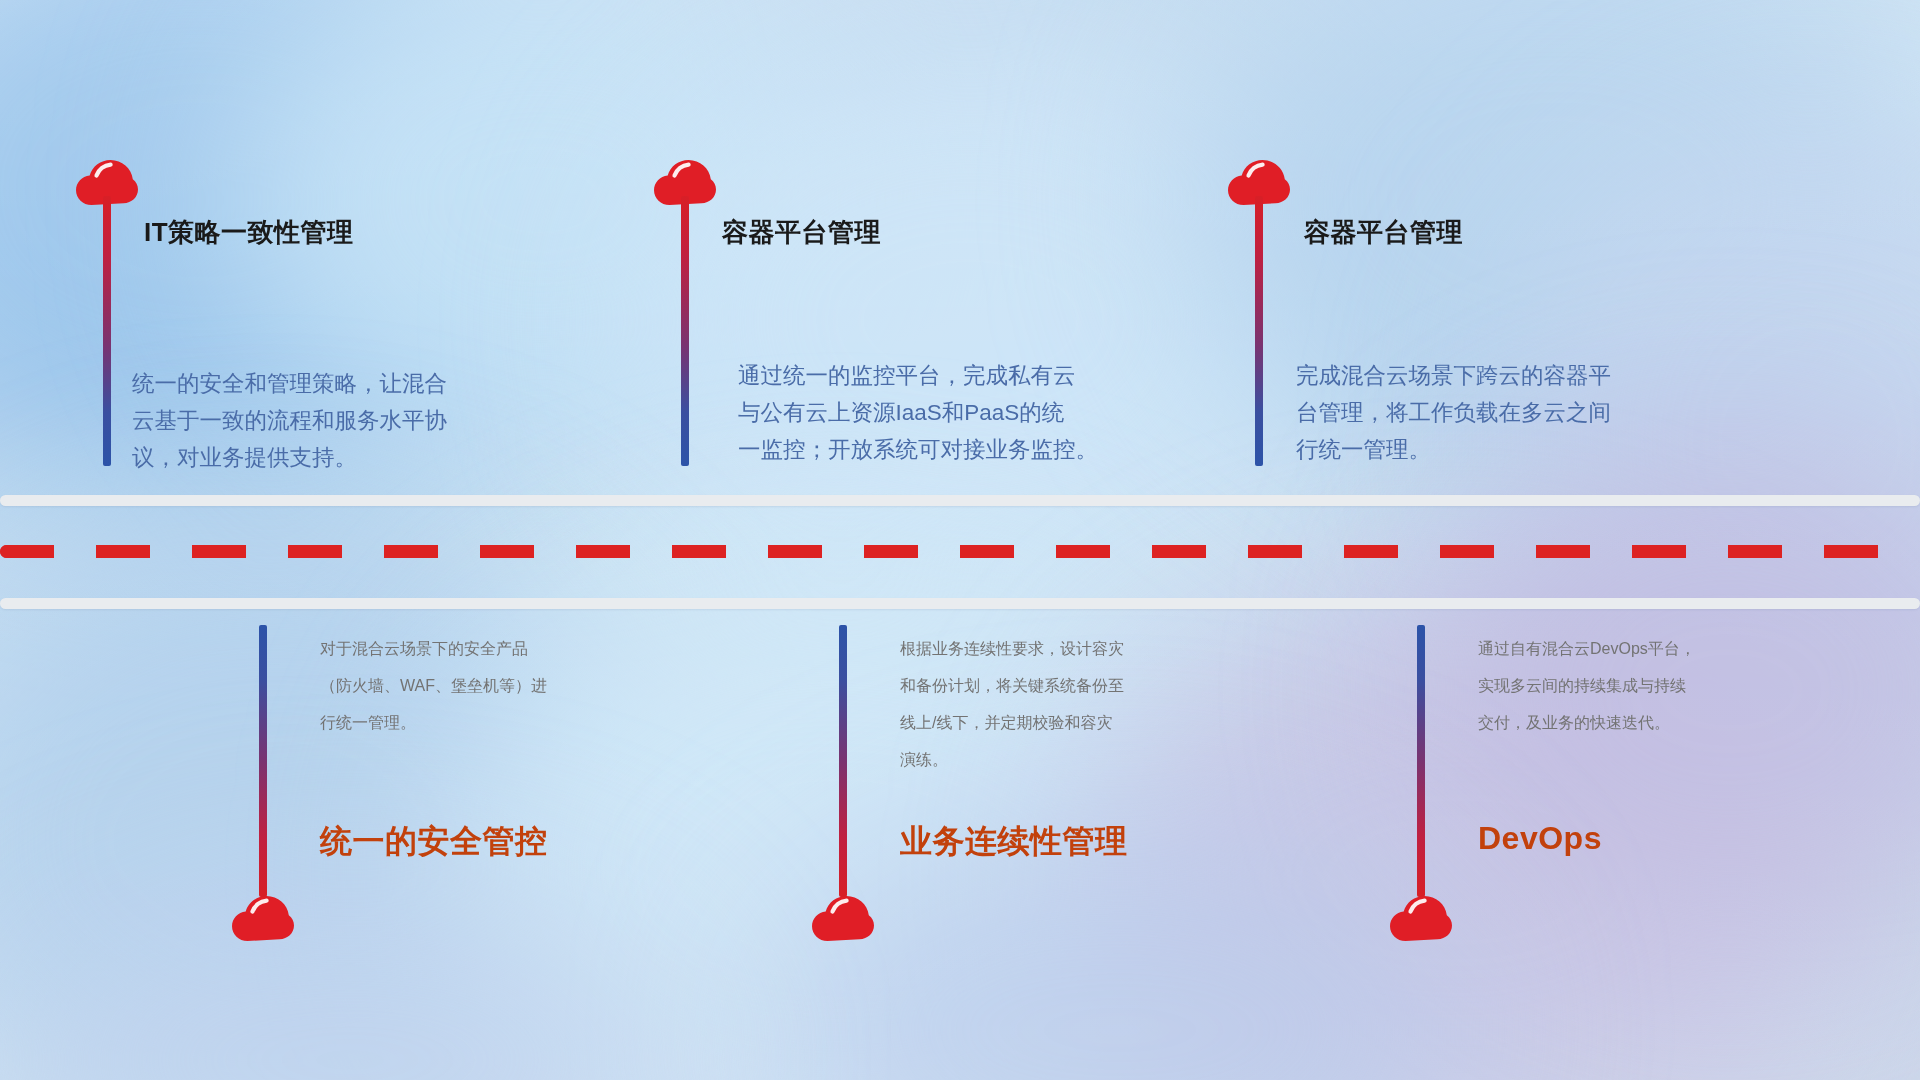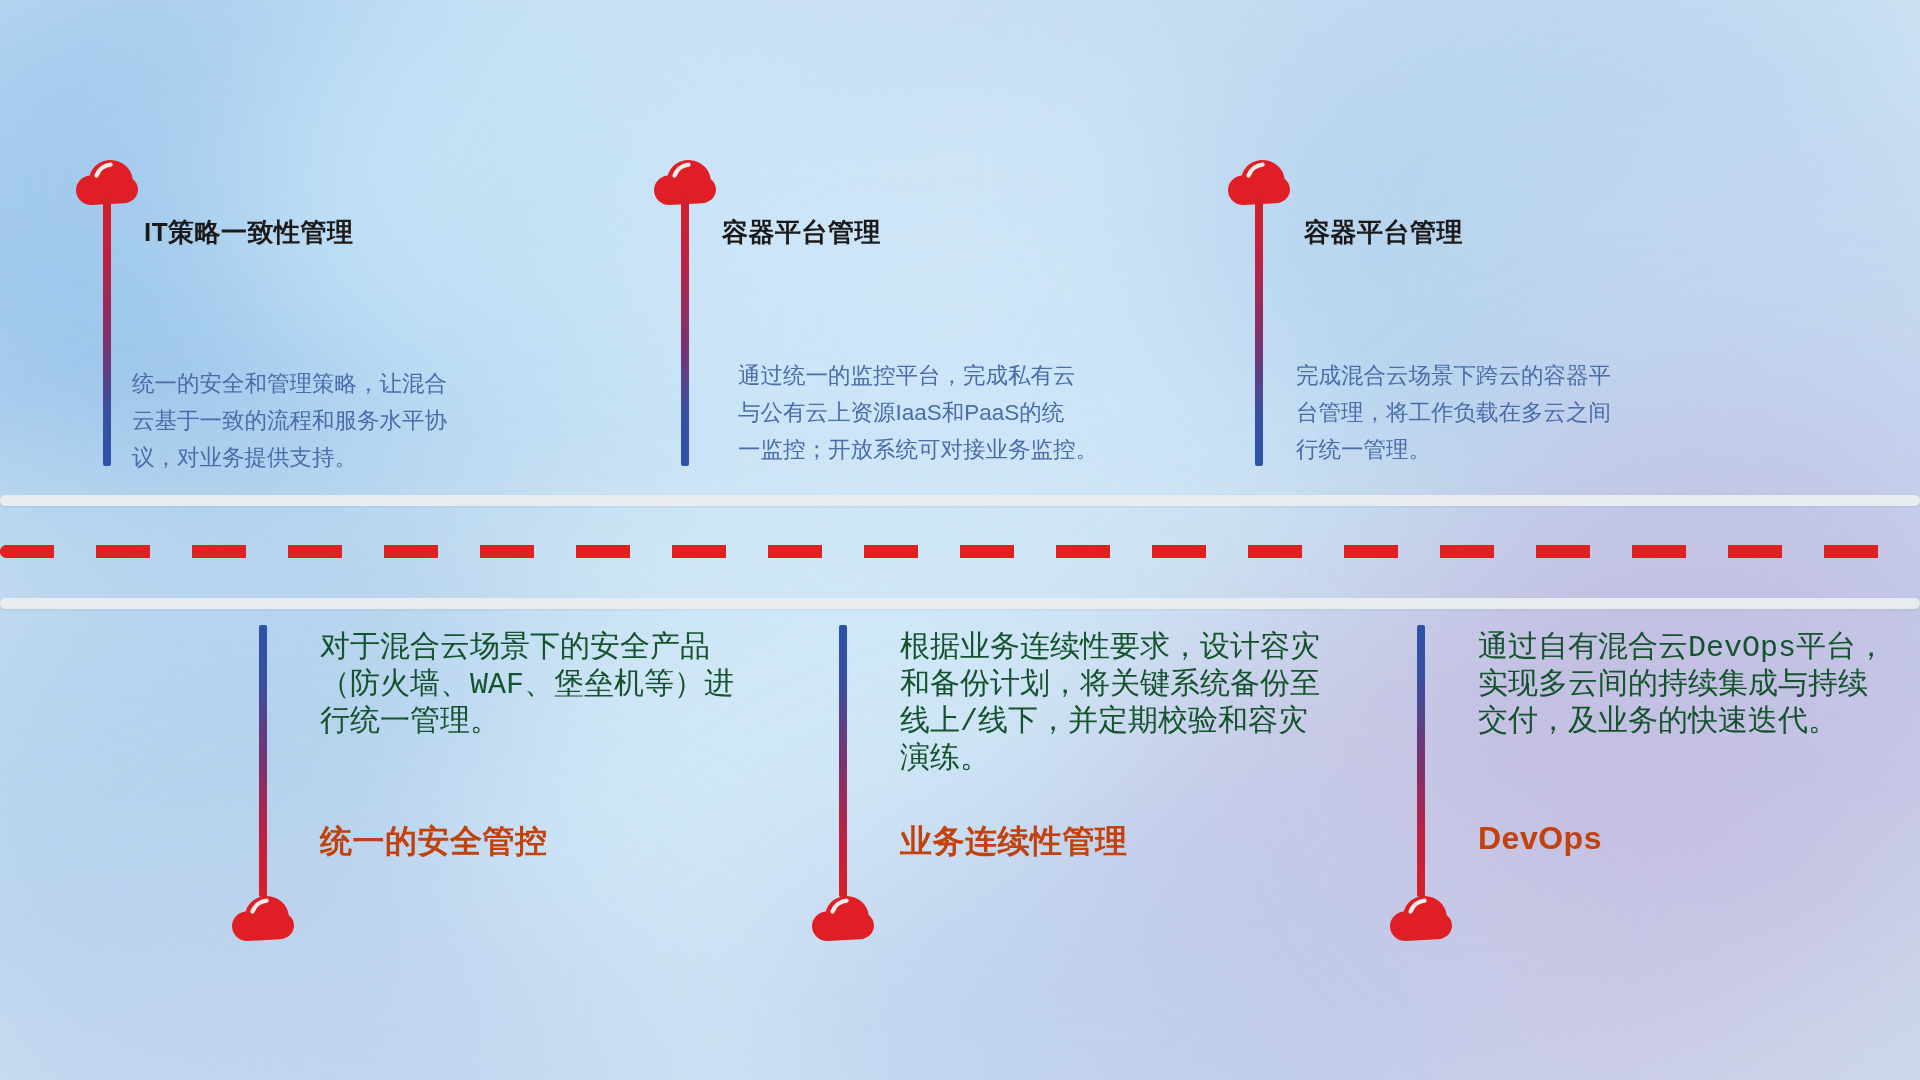--- a/index.html
+++ b/index.html
@@ -88,21 +88,21 @@
     top:625px; height:272px;
     background:linear-gradient(180deg,#2c53a8 0%,#3a4fa0 20%,#7a3370 50%,#c02040 78%,#d81f26 100%);
   }
   .bottom .title {
     position:absolute; top:820px;
     font-size:32px; font-weight:700; color:#c2410c; letter-spacing:.5px;
     white-space:nowrap;
   }
   .bottom .desc {
     position:absolute; top:630px;
-    font-size:30px; line-height:37px; color:#14532d; width:430px;font-family:Liberation Mono, monospace;
+    font-size:16px; line-height:37px; color:#737373; width:430px;
   }
 
   .desc-line { display:block; white-space:pre; }
 </style>
 </head>
 <body>
 
 <div id="stage">
 
   <div class="bg-base"></div>

